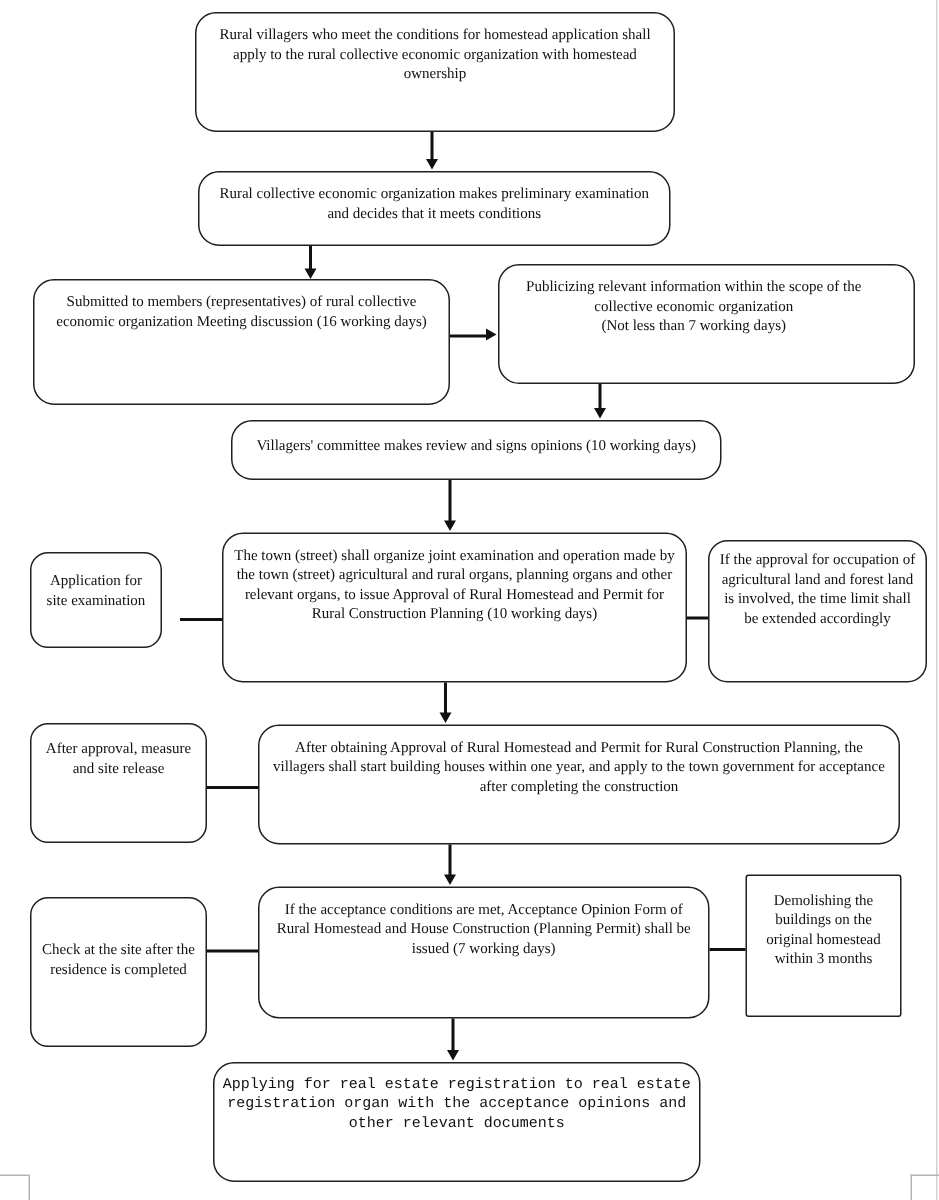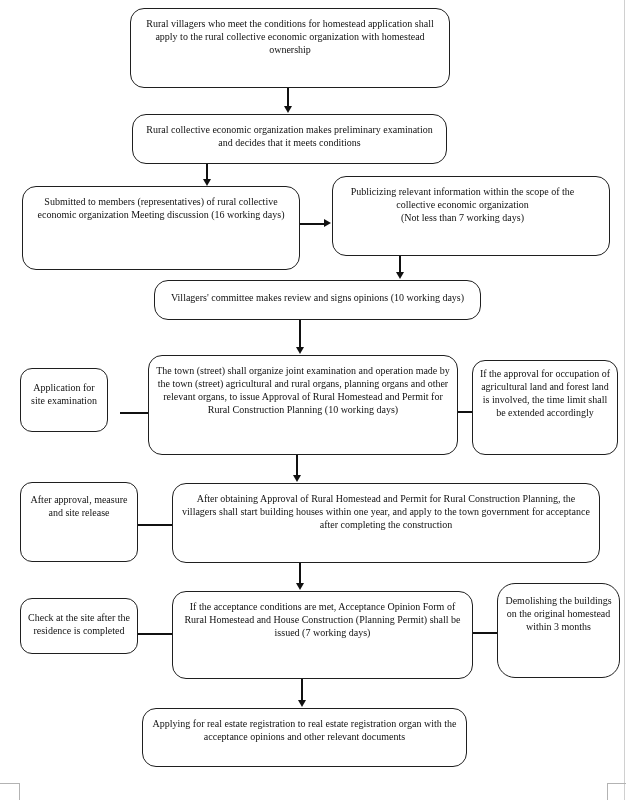--- a/index.html
+++ b/index.html
@@ -62,25 +62,25 @@
   <div class="node" style="left:20px;top:368px;width:88px;height:64px;border-radius:12px;padding-top:12px;">Application for site examination</div>
 
   <div class="node" style="left:472px;top:360px;width:146px;height:95px;border-radius:13px;padding-top:6px;">If the approval for occupation of agricultural land and forest land is involved, the time limit shall be extended accordingly</div>
 
   <div class="node" style="left:172px;top:483px;width:428px;height:80px;">After obtaining Approval of Rural Homestead and Permit for Rural Construction Planning, the villagers shall start building houses within one year, and apply to the town government for acceptance after completing the construction</div>
 
   <div class="node" style="left:20px;top:482px;width:118px;height:80px;border-radius:12px;padding-top:10px;">After approval, measure and site release</div>
 
   <div class="node" style="left:172px;top:591px;width:301px;height:88px;">If the acceptance conditions are met, Acceptance Opinion Form of Rural Homestead and House Construction (Planning Permit) shall be issued (7 working days)</div>
 
-  <div class="node" style="left:20px;top:598px;width:118px;height:56px;border-radius:12px;padding-top:12px;">Check at the site after the residence is completed</div>
+  <div class="node" style="left:20px;top:598px;width:118px;height:100px;border-radius:12px;padding-top:28px;">Check at the site after the residence is completed</div>
 
-  <div class="node" style="left:497px;top:583px;width:123px;height:95px;border-radius:18px;padding-top:10px;">Demolishing the buildings on the original homestead within 3 months</div>
+  <div class="node" style="left:497px;top:583px;width:104px;height:95px;border-radius:2px;padding-top:10px;">Demolishing the buildings on the original homestead within 3 months</div>
 
-  <div class="node" style="left:142px;top:708px;width:325px;height:59px;padding-left:4px;padding-right:4px;">Applying for real estate registration to real estate registration organ with the acceptance opinions and other relevant documents</div>
+  <div class="node" style="left:142px;top:708px;width:325px;height:80px;padding-left:4px;padding-right:4px;font-family:Liberation Mono, monospace;">Applying for real estate registration to real estate registration organ with the acceptance opinions and other relevant documents</div>
 
   <div class="vline" style="left:287px;top:88px;height:19px;"></div>
   <div class="ah-down" style="left:284px;top:106px;"></div>
 
   <div class="vline" style="left:206px;top:164px;height:16px;"></div>
   <div class="ah-down" style="left:203px;top:179px;"></div>
 
   <div class="vline" style="left:399px;top:256px;height:17px;"></div>
   <div class="ah-down" style="left:396px;top:272px;"></div>
 

